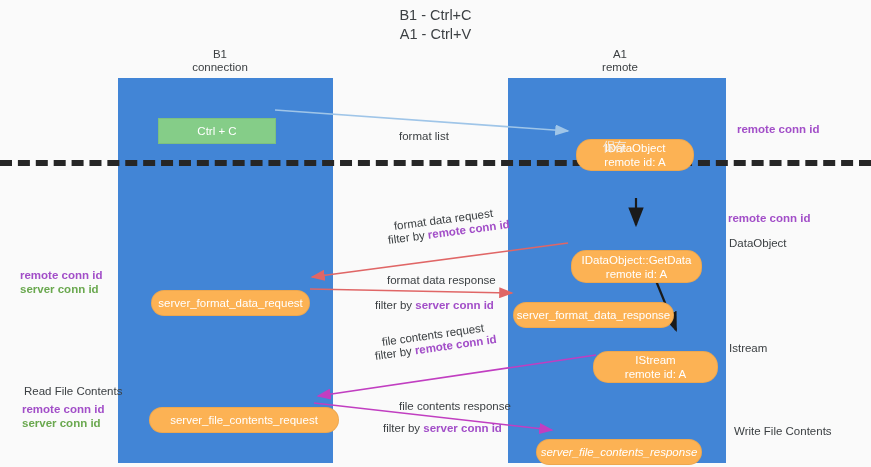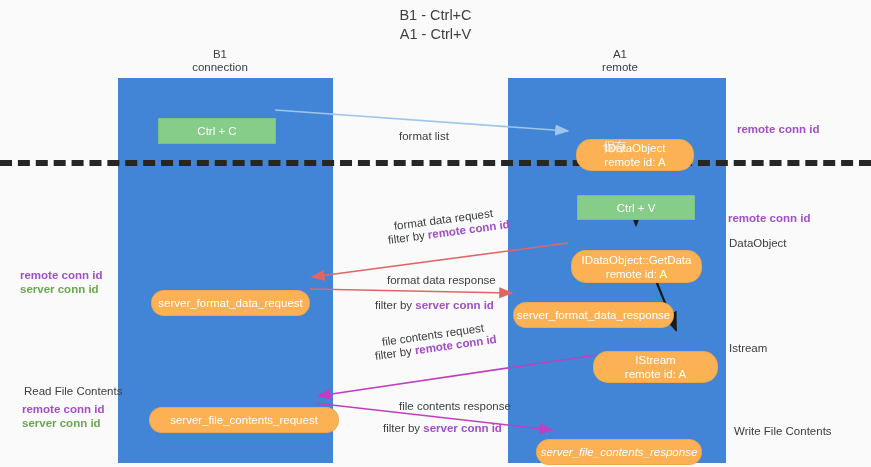--- a/index.html
+++ b/index.html
@@ -167,23 +167,20 @@
   </div>
 
   <div class="node orange" style="left:576px; top:117px; width:118px; height:32px;">
     <span class="obscured">
       <span>IDataObject</span>
       <span class="over">保存</span>
     </span>
     <span class="l2">remote id: A</span>
   </div>
 
-  <div class="node green" style="left:577px; top:173px; width:118px; height:25px;">
-    <span>Ctrl + V</span>
-  </div>
 
   <div class="node orange" style="left:571px; top:228px; width:131px; height:33px;">
     <span>IDataObject::GetData</span>
     <span class="l2">remote id: A</span>
   </div>
 
   <div class="node orange" style="left:513px; top:280px; width:161px; height:26px;">
     <span>server_format_data_response</span>
   </div>
 

